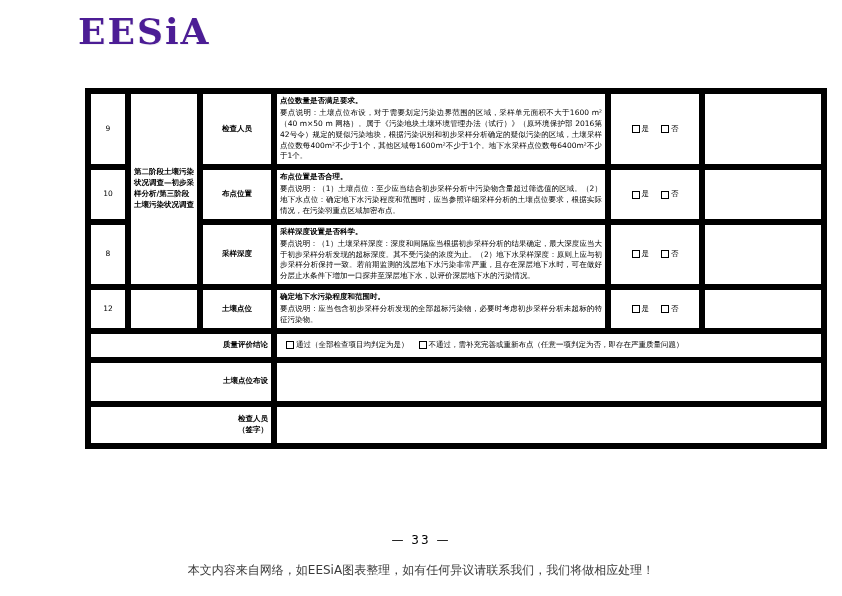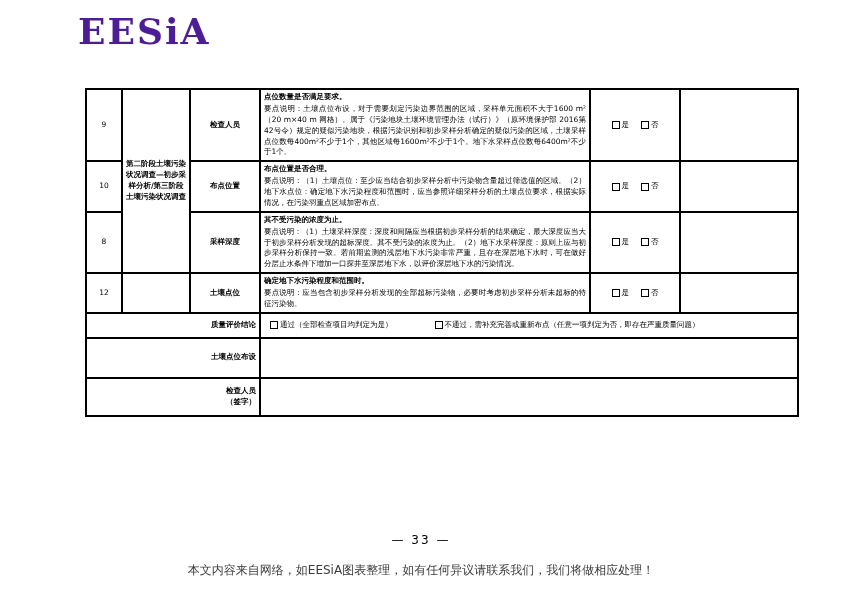--- a/index.html
+++ b/index.html
@@ -35,28 +35,28 @@
   }
   table.main {
     position: absolute;
     left: 85px;
     top: 88px;
     width: 672px;
     border-collapse: collapse;
     table-layout: fixed;
   }
   table.main td {
-    border: 2px solid #000000;
+    border: 6px solid #000000;
     vertical-align: middle;
     padding: 2px 3px;
     font-size: 7.5px;
     line-height: 1.45;
   }
   .col-num { width: 28px; text-align: center; }
-  .col-stage { width: 60px; text-align: center; margin-top: 19px; }
+  .col-stage { width: 60px; text-align: left; margin-top: 19px; }
   .col-item { width: 62px; text-align: center; }
   .col-desc { width: 322px; text-align: left; vertical-align: top; }
   .col-check { width: 82px; text-align: center; }
   .col-note { width: 110px; }
   .desc {
     padding: 3px 4px 4px 4px;
     text-align: justify;
   }
   .desc .title {
     font-weight: bold;
@@ -103,21 +103,21 @@
   .row-label {
     font-weight: bold;
     text-align: right;
     font-size: 8px;
     line-height: 1.4;
   }
   .conclusion-line {
     display: flex;
     flex-direction: row;
     align-items: flex-end;
-    gap: 42px;
+    gap: 10px;
     font-size: 7.5px;
     padding: 4px 6px;
   }
   .tall-row td {
     height: 34px;
   }
   .tall-row2 td {
     height: 32px;
   }
   .page-number {
@@ -148,21 +148,21 @@
 
   <table class="main">
     <tbody>
 
       <tr>
         <td class="col-num num-cell">9</td>
         <td class="col-stage stage-cell" rowspan="3">第二阶段土壤污染状况调查—初步采样分析/第三阶段土壤污染状况调查</td>
         <td class="col-item item-cell">检查人员</td>
         <td class="col-desc desc">
           <span class="title">点位数量是否满足要求。</span>
-          <span class="body">要点说明：土壤点位布设，对于需要划定污染边界范围的区域，采样单元面积不大于1600 m²（20 m×40 m 网格）。属于《污染地块土壤环境管理办法（试行）》（原环境保护部 2016第42号令）规定的疑似污染地块，根据污染识别和初步采样分析确定的疑似污染的区域，土壤采样点位数每400m²不少于1个，其他区域每1600m²不少于1个。地下水采样点位数每6400m²不少于1个。</span>
+          <span class="body">要点说明：土壤点位布设，对于需要划定污染边界范围的区域，采样单元面积不大于1600 m²（40 m×50 m 网格）。属于《污染地块土壤环境管理办法（试行）》（原环境保护部 2016第42号令）规定的疑似污染地块，根据污染识别和初步采样分析确定的疑似污染的区域，土壤采样点位数每400m²不少于1个，其他区域每1600m²不少于1个。地下水采样点位数每6400m²不少于1个。</span>
         </td>
         <td class="col-check">
           <div class="checkbox-pair">
             <span class="chk">
                 <span class="box"></span>
                 <span>是</span>
               </span>
             <span class="chk">
                 <span class="box"></span>
                 <span>否</span>
@@ -191,21 +191,21 @@
               </span>
           </div>
         </td>
         <td class="col-note"></td>
       </tr>
 
       <tr>
         <td class="col-num num-cell">8</td>
         <td class="col-item item-cell">采样深度</td>
         <td class="col-desc desc">
-          <span class="title">其不受污染的浓度为止。</span>
+          <span class="title">采样深度设置是否科学。</span>
           <span class="body">要点说明：（1）土壤采样深度：深度和间隔应当根据初步采样分析的结果确定，最大深度应当大于初步采样分析发现的超标深度。其不受污染的浓度为止。（2）地下水采样深度：原则上应与初步采样分析保持一致。若前期监测的浅层地下水污染非常严重，且存在深层地下水时，可在做好分层止水条件下增加一口探井至深层地下水，以评价深层地下水的污染情况。</span>
         </td>
         <td class="col-check">
           <div class="checkbox-pair">
             <span class="chk">
                 <span class="box"></span>
                 <span>是</span>
               </span>
             <span class="chk">
                 <span class="box"></span>

